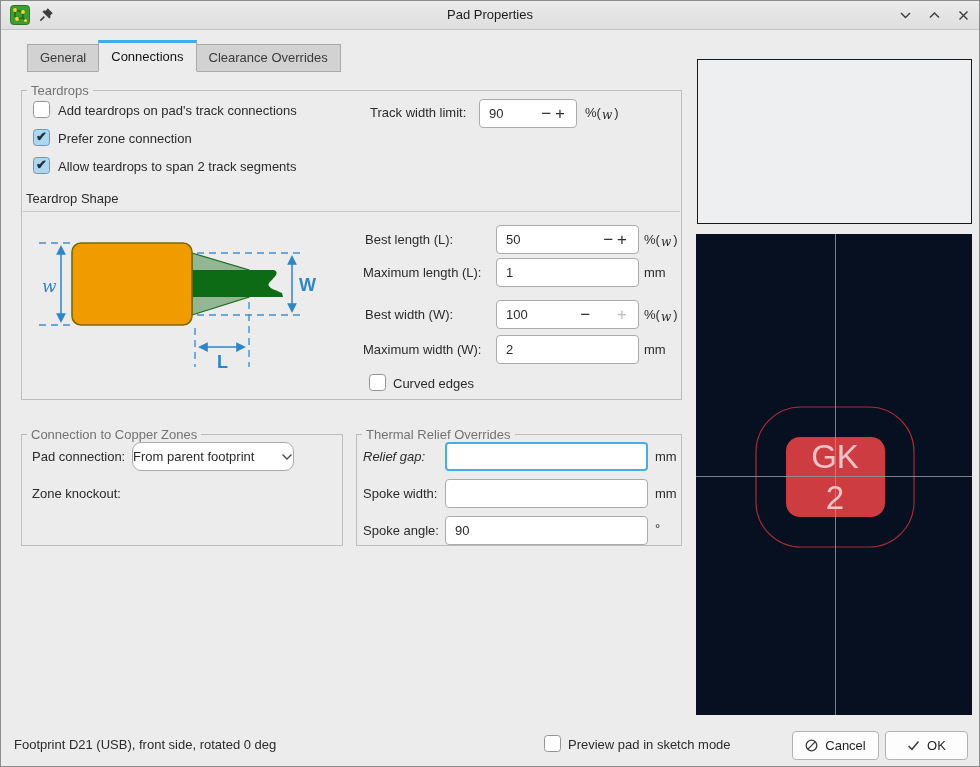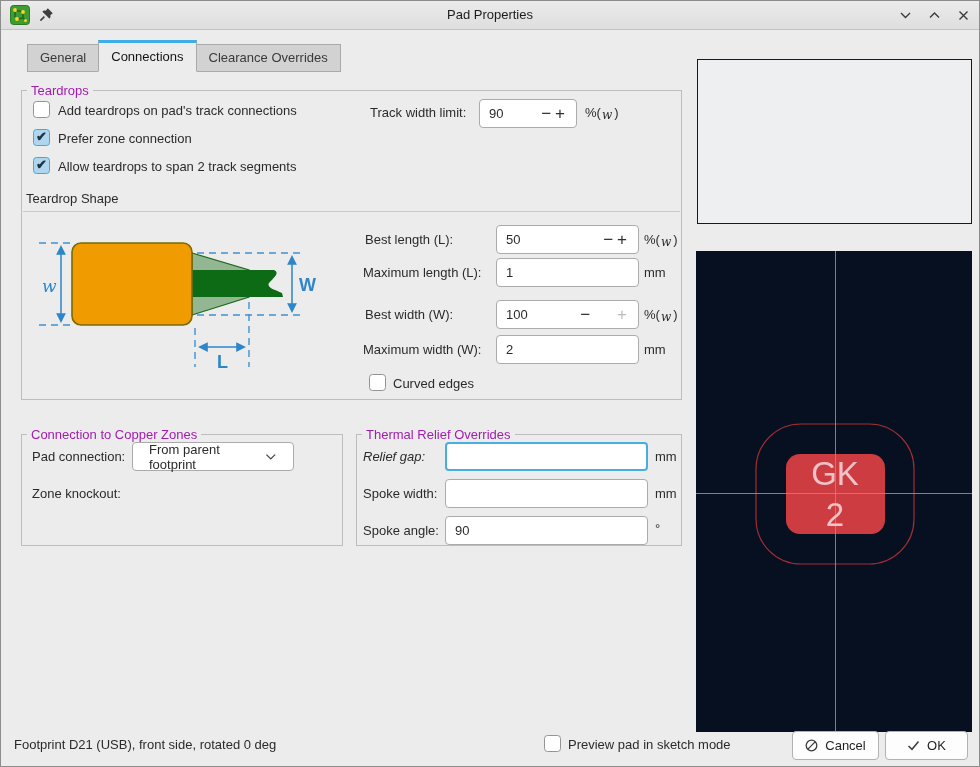--- a/index.html
+++ b/index.html
@@ -17,46 +17,46 @@
   .tb-controls{position:absolute;right:8px;top:0;height:28px;display:flex;align-items:center;gap:13px;}
   .tb-btn{width:16px;height:16px;display:flex;align-items:center;justify-content:center;cursor:pointer;}
   
   .tabbar{position:absolute;left:10px;top:39px;height:32px;display:flex;align-items:flex-end;padding-left:16px;}
   .tab{box-sizing:border-box;height:28px;line-height:26px;padding:0 12px;
     background:#d2d2d2;border:1px solid #a9a9a9;margin-right:-1px;color:#3a3a3a;cursor:pointer;}
   .tab.active{height:32px;line-height:28px;background:#ececec;color:#141414;
     border-top:3px solid #3daee9;border-bottom:1px solid #ececec;z-index:2;position:relative;}
   
   .group{position:absolute;border:1px solid #bdbdbd;}
-  .legend{position:absolute;top:-8px;left:5px;background:#ececec;padding:0 4px;color:#a21caf;white-space:nowrap;}
+  .legend{position:absolute;top:-8px;left:5px;background:#ececec;padding:0 4px;color:#737373;white-space:nowrap;}
   .lbl{position:absolute;white-space:nowrap;color:#2b2b2b;}
   
   .cb{position:absolute;width:17px;height:17px;box-sizing:border-box;background:#fff;
     border:1px solid #949494;border-radius:3.5px;cursor:pointer;}
   .cb.checked{background:#aed7ef;border-color:#4aa4d4;}
   .cb.checked::after{content:"✔";position:absolute;left:2px;top:-1px;font-size:13px;
     font-weight:bold;color:#1d3340;}
   .field{position:absolute;box-sizing:border-box;height:29px;background:#fff;
     border:1px solid #ababab;border-radius:4px;display:flex;align-items:center;
     padding:0 9px;cursor:text;}
   .field.focused{border:2px solid #47aee2;padding:0 8px;}
   .spin .spin-btn{font-size:17px;color:#2e2e2e;line-height:1;cursor:pointer;padding:0 2px;}
   .spin .spin-btn.disabled{color:#bcbcbc;cursor:default;}
   .spin .val{flex:1;}
   .unit{position:absolute;white-space:nowrap;color:#2b2b2b;}
   .uvar{font-family:"DejaVu Serif",serif;font-style:italic;font-size:12px;
     position:relative;top:2px;margin:0 2px 0 1px;}
   .select{position:absolute;box-sizing:border-box;height:29px;background:#fff;
-    border:1px solid #ababab;border-radius:4px;display:flex;align-items:center;
-    justify-content:space-between;padding:0 16px;cursor:pointer;}
+    border:1px solid #ababab;border-radius:9px;display:flex;align-items:center;
+    justify-content:space-between;padding:0 0;cursor:pointer;}
   .hr{position:absolute;border-top:1px solid #c9c9c9;height:0;}
   
   .preview-top{position:absolute;left:696px;top:58px;width:275px;height:165px;
     box-sizing:border-box;background:#edeff1;border:1px solid #191919;}
-  .preview-board{position:absolute;left:695px;top:250px;width:276px;height:481px;
+  .preview-board{position:absolute;left:695px;top:233px;width:276px;height:481px;
     background:#071021;}
   
   .btn{position:absolute;box-sizing:border-box;height:29px;background:#fdfdfd;
     border:1px solid #b2b2b2;border-radius:4px;display:flex;align-items:center;
     justify-content:center;gap:7px;cursor:pointer;color:#1f1f1f;}
 </style>
 </head>
 <body>
 
 <div class="window">

